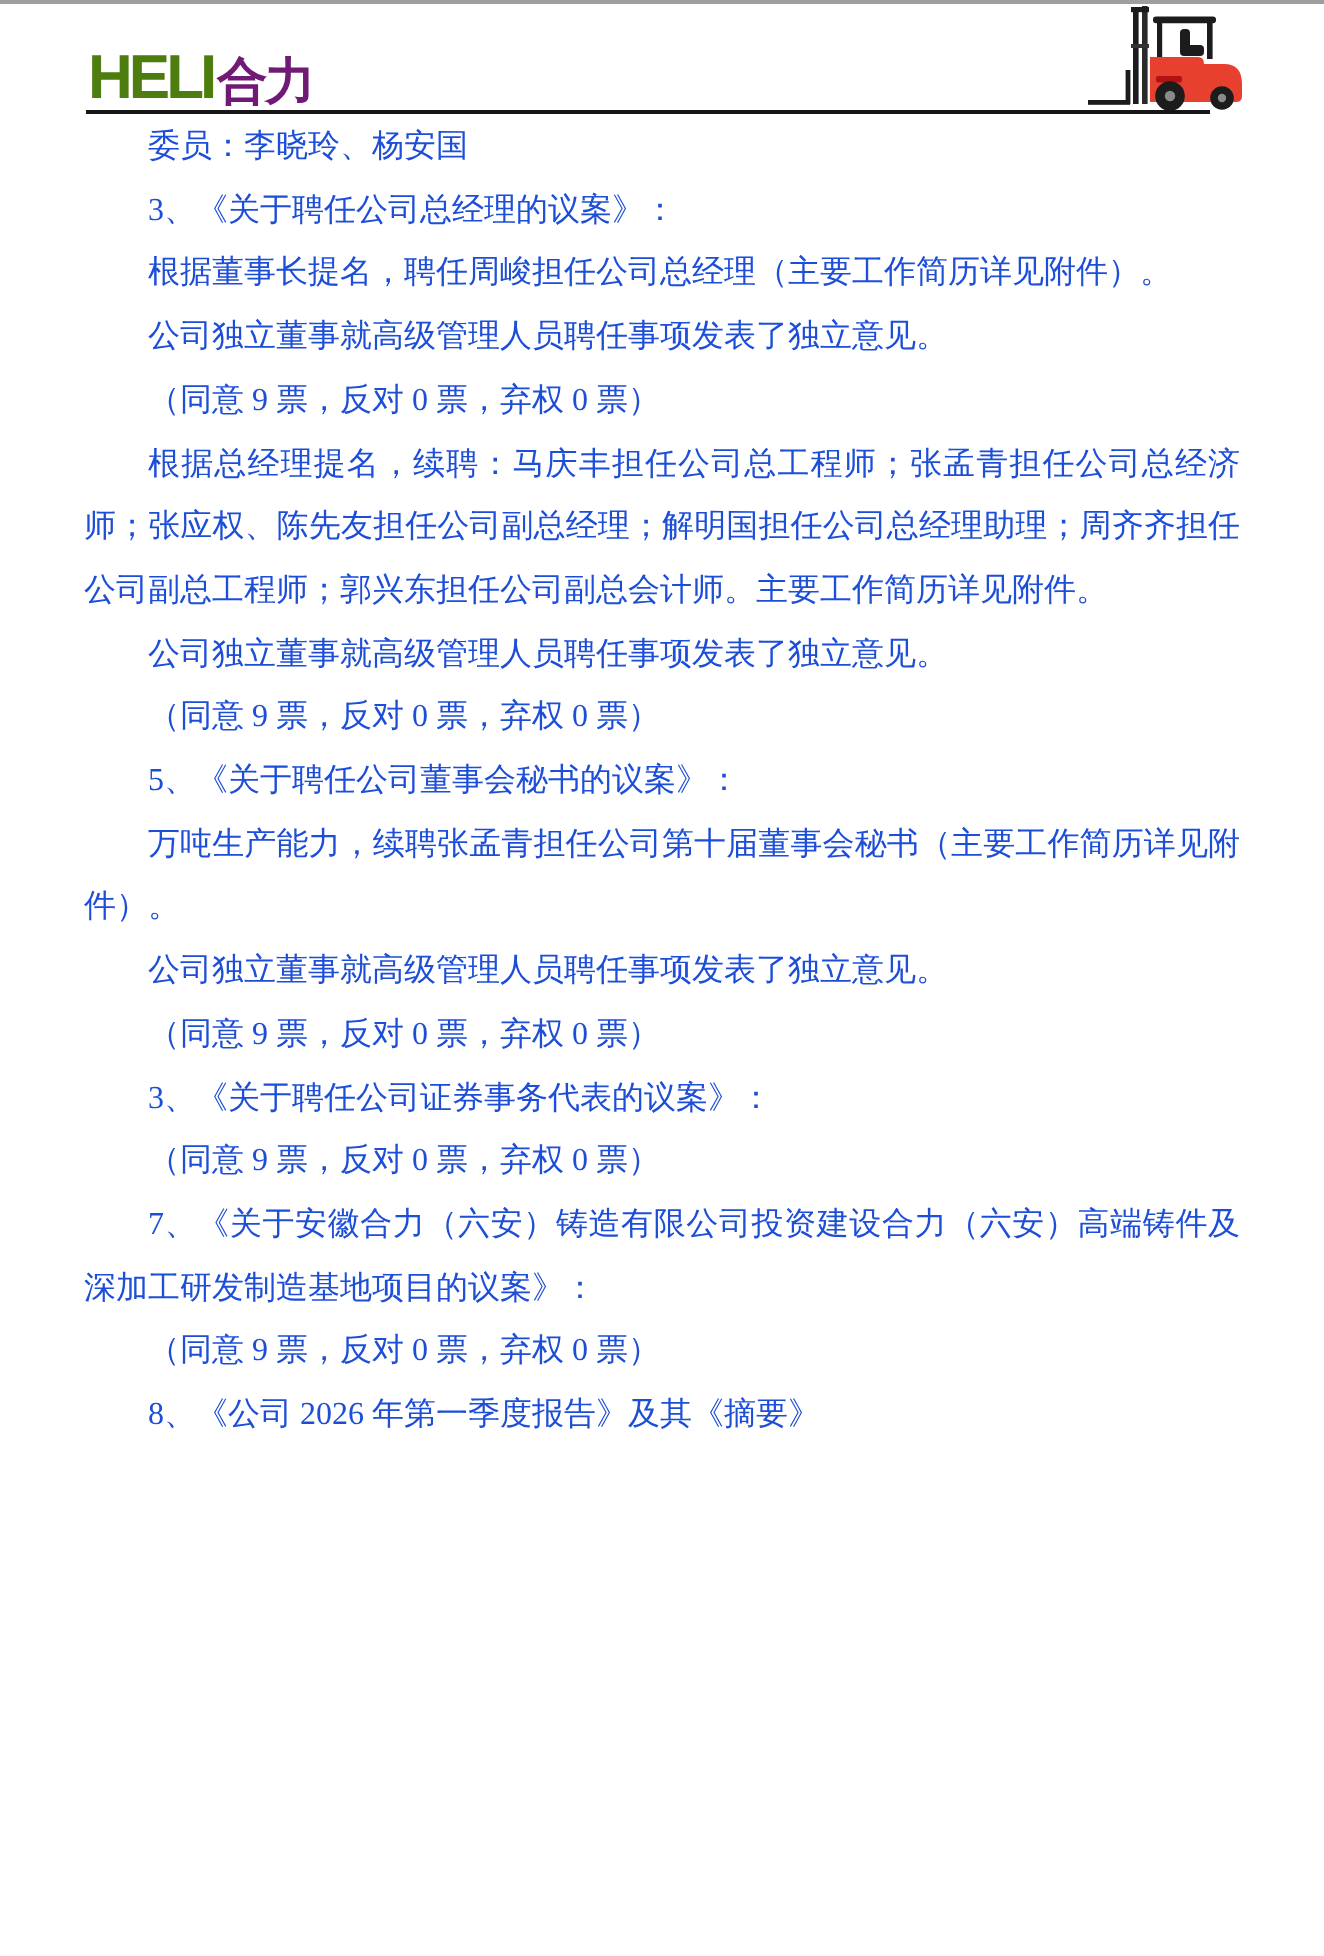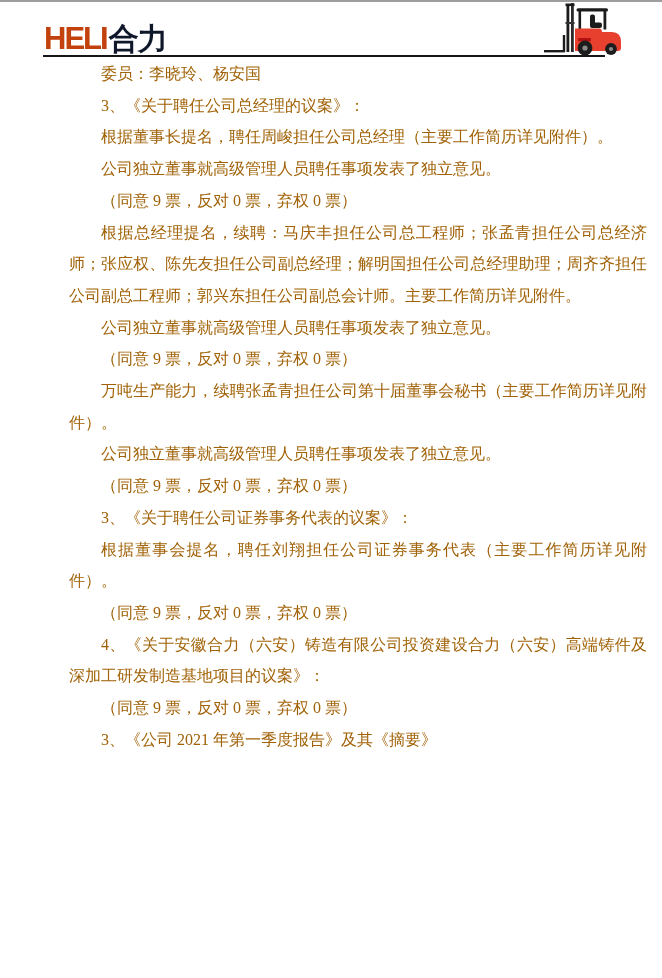--- a/index.html
+++ b/index.html
@@ -21,42 +21,41 @@
   .header { position: absolute; top: 0; left: 0; width: 662px; height: 58px; }
   .logo {
     position: absolute;
     left: 44px; top: 23px;
     font-family: "Liberation Sans", "DejaVu Sans", sans-serif;
     font-weight: bold;
     font-size: 31px;
     line-height: 1;
     white-space: nowrap;
   }
-  .logo .latin { color: #c2410c; letter-spacing: -2px; }
-  .logo .cn { color: #0f172a; letter-spacing: -1px; margin-left: 2px; font-size: 30px; }
+  .logo .latin { color: #4d7c0f; letter-spacing: -2px; }
+  .logo .cn { color: #701a75; letter-spacing: -1px; margin-left: 2px; font-size: 25px; }
   .header-rule {
     position: absolute;
     left: 43px; top: 55px;
     width: 562px; height: 2px;
     background: #161616;
   }
   .forklift {
     position: absolute;
     left: 543px; top: 2px;
     width: 80px; height: 54px;
   }
   .doc-body {
     position: absolute;
     left: 42px; top: 58px;
     width: 578px;
     font-size: 16px;
     line-height: 31.7px;
-    color: #a16207;
+    color: #1d4ed8;
     text-align: justify;
-    margin-left: 27px;
   }
   .doc-body p {
     text-indent: 2em;
     margin: 0;
   }
 </style>
 </head>
 <body>
 
 <div class="top-border"></div>
@@ -98,22 +97,22 @@
 
 <main class="doc-body">
     <p>委员：李晓玲、杨安国</p>
     <p>3、《关于聘任公司总经理的议案》：</p>
     <p>根据董事长提名，聘任周峻担任公司总经理（主要工作简历详见附件）。</p>
     <p>公司独立董事就高级管理人员聘任事项发表了独立意见。</p>
     <p>（同意 9 票，反对 0 票，弃权 0 票）</p>
     <p>根据总经理提名，续聘：马庆丰担任公司总工程师；张孟青担任公司总经济师；张应权、陈先友担任公司副总经理；解明国担任公司总经理助理；周齐齐担任公司副总工程师；郭兴东担任公司副总会计师。主要工作简历详见附件。</p>
     <p>公司独立董事就高级管理人员聘任事项发表了独立意见。</p>
     <p>（同意 9 票，反对 0 票，弃权 0 票）</p>
+    <p>5、《关于聘任公司董事会秘书的议案》：</p>
     <p>万吨生产能力，续聘张孟青担任公司第十届董事会秘书（主要工作简历详见附件）。</p>
     <p>公司独立董事就高级管理人员聘任事项发表了独立意见。</p>
     <p>（同意 9 票，反对 0 票，弃权 0 票）</p>
     <p>3、《关于聘任公司证券事务代表的议案》：</p>
-    <p>根据董事会提名，聘任刘翔担任公司证券事务代表（主要工作简历详见附件）。</p>
     <p>（同意 9 票，反对 0 票，弃权 0 票）</p>
-    <p>4、《关于安徽合力（六安）铸造有限公司投资建设合力（六安）高端铸件及深加工研发制造基地项目的议案》：</p>
+    <p>7、《关于安徽合力（六安）铸造有限公司投资建设合力（六安）高端铸件及深加工研发制造基地项目的议案》：</p>
     <p>（同意 9 票，反对 0 票，弃权 0 票）</p>
-    <p>3、《公司 2021 年第一季度报告》及其《摘要》</p>
+    <p>8、《公司 2026 年第一季度报告》及其《摘要》</p>
   </main>
 
 </body></html>

